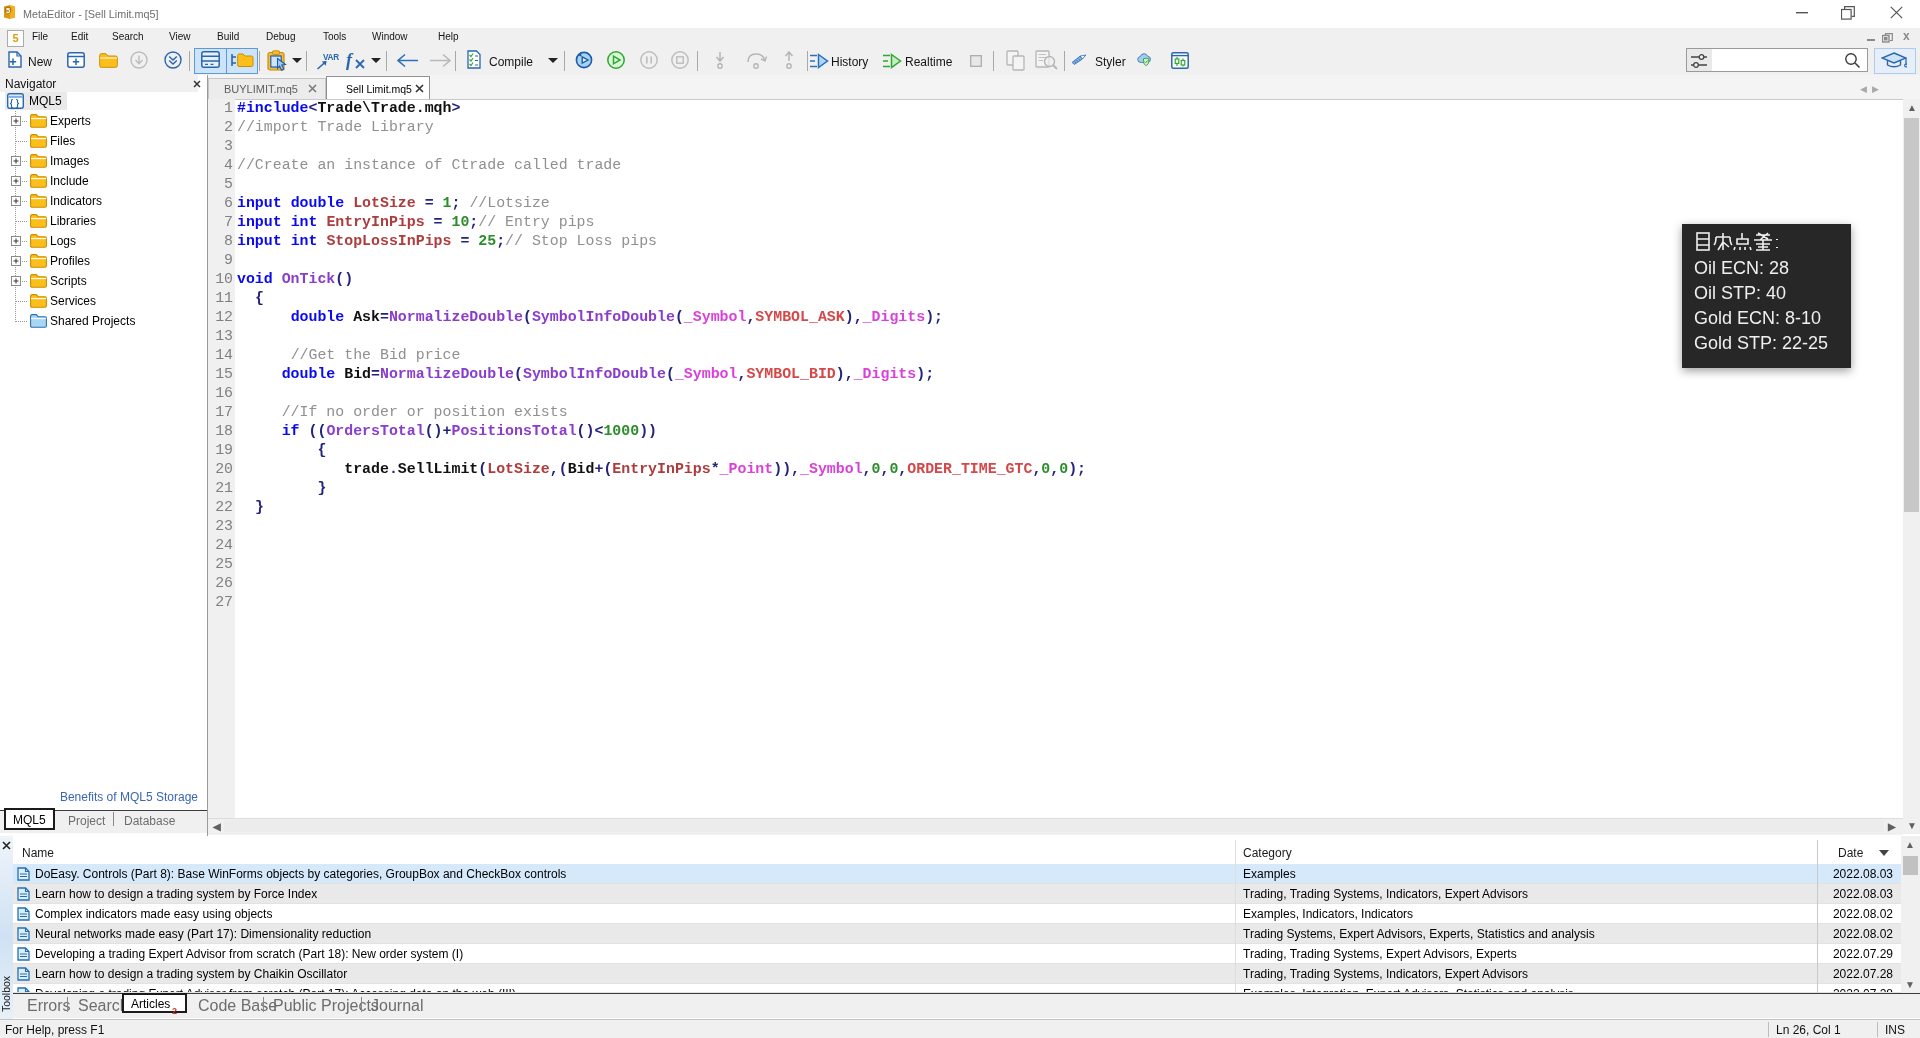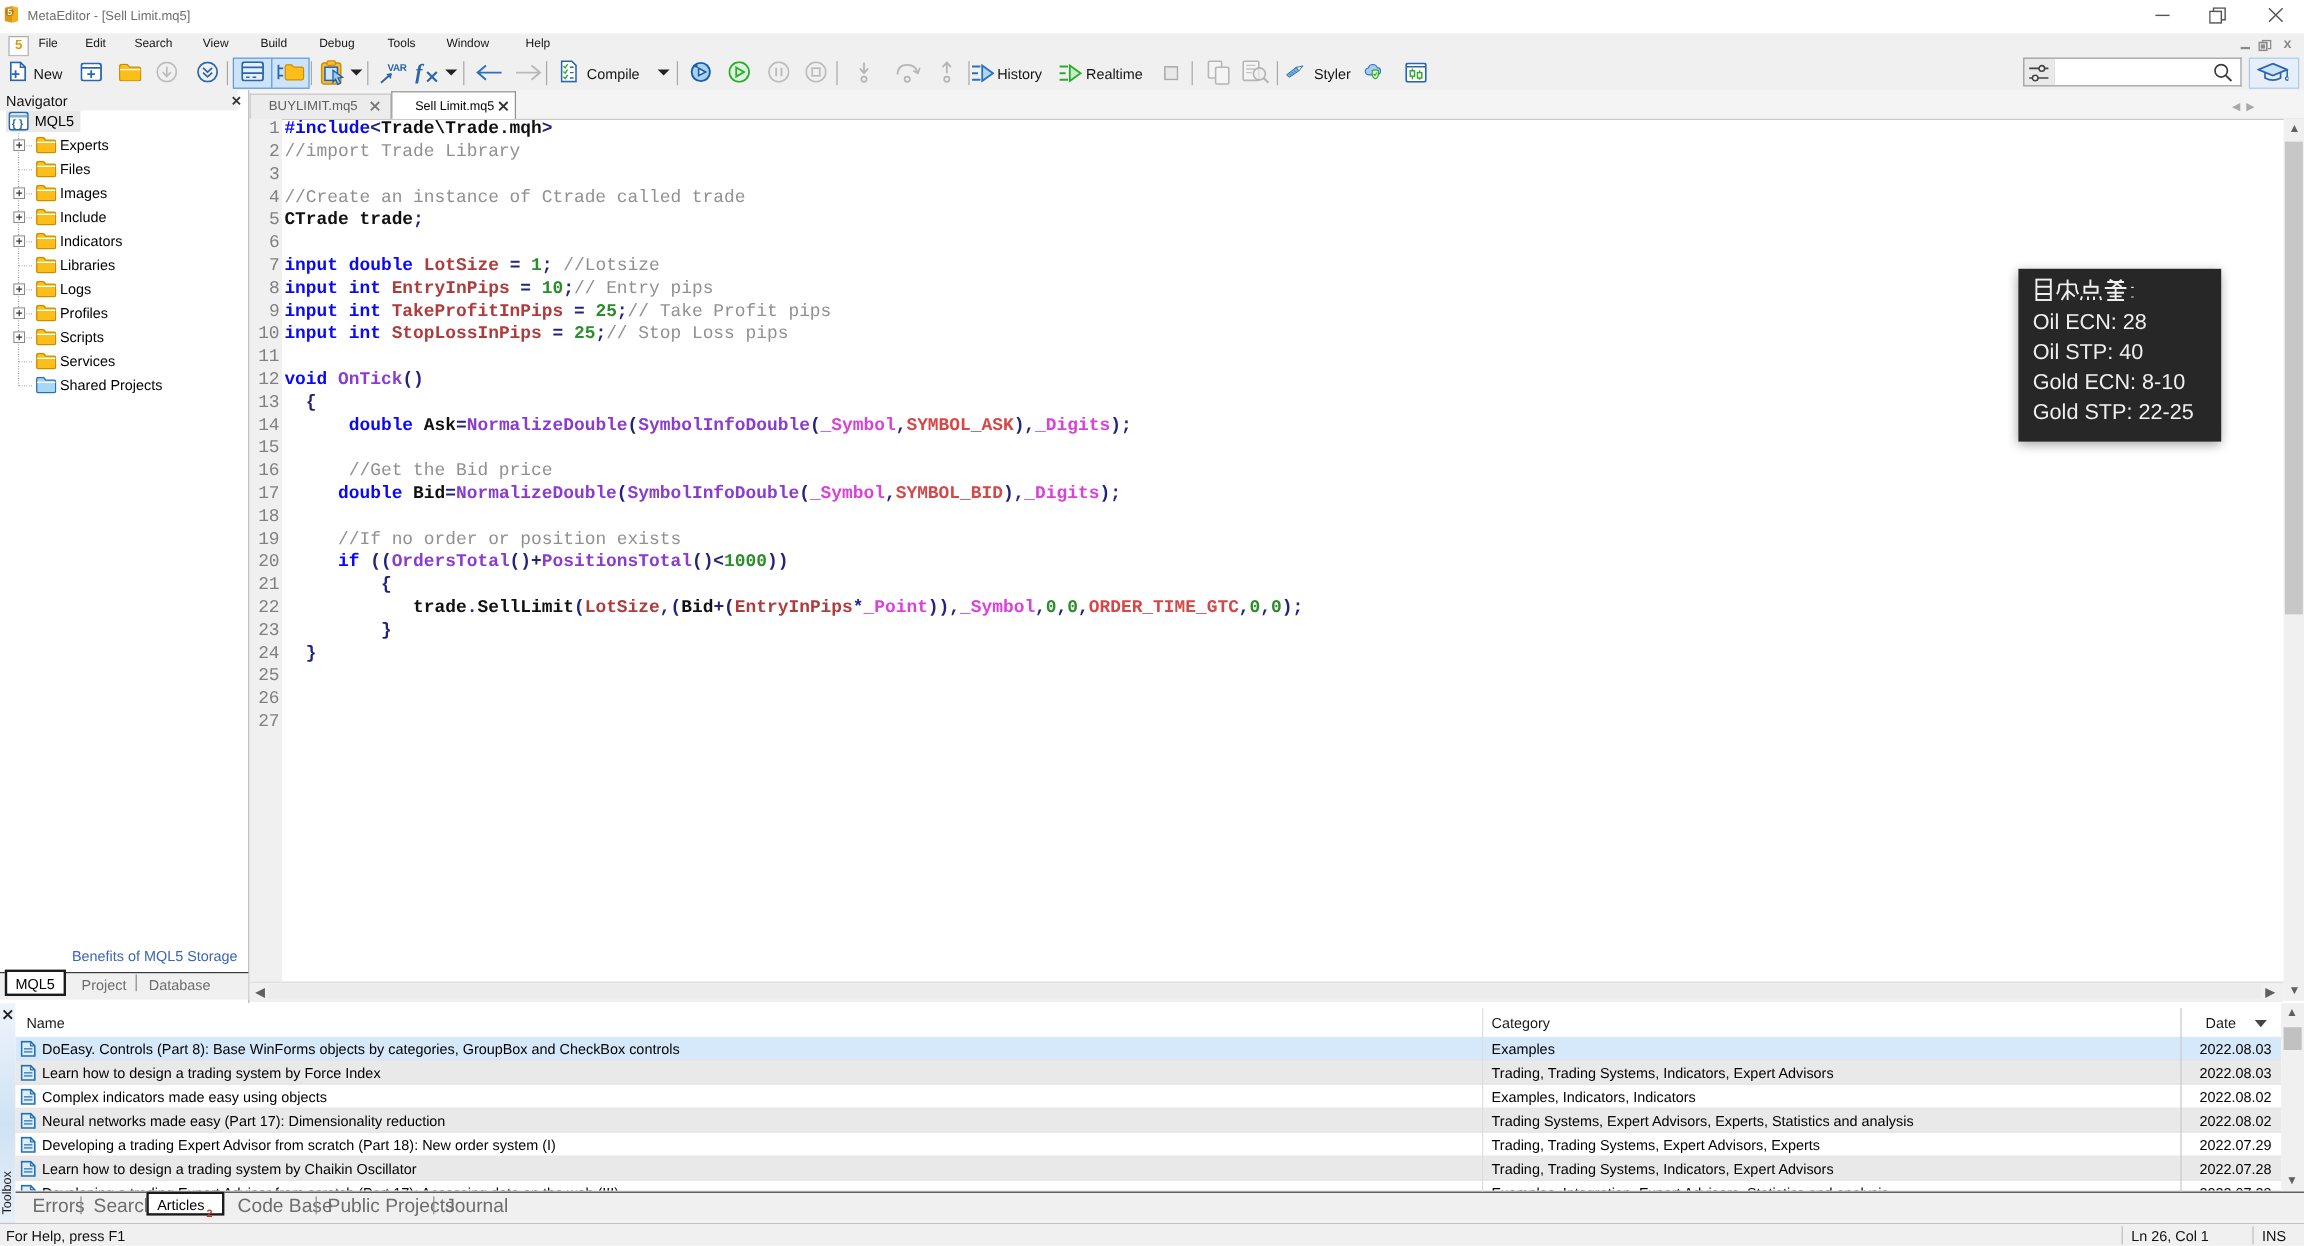--- a/index.html
+++ b/index.html
@@ -468,25 +468,23 @@
     <div style="padding-right:2px">24</div>
     <div style="padding-right:2px">25</div>
     <div style="padding-right:2px">26</div>
     <div style="padding-right:2px">27</div>
   </div>
 <div class="abs" id="codearea">
     <div><span class="k">#include</span><span class="o">&lt;</span>Trade\Trade.mqh<span class="o">&gt;</span></div>
     <div><span class="c">//import Trade Library</span></div>
     <div></div>
     <div><span class="c">//Create an instance of Ctrade called trade</span></div>
-    <div>CTrade trade<span class="o">;</span></div>
     <div></div>
     <div><span class="k">input</span> <span class="k">double</span> <span class="r">LotSize</span> <span class="o">=</span> <span class="g">1</span><span class="o">;</span> <span class="c">//Lotsize</span></div>
     <div><span class="k">input</span> <span class="k">int</span> <span class="r">EntryInPips</span> <span class="o">=</span> <span class="g">10</span><span class="o">;</span><span class="c">// Entry pips</span></div>
-    <div><span class="k">input</span> <span class="k">int</span> <span class="r">TakeProfitInPips</span> <span class="o">=</span> <span class="g">25</span><span class="o">;</span><span class="c">// Take Profit pips</span></div>
     <div><span class="k">input</span> <span class="k">int</span> <span class="r">StopLossInPips</span> <span class="o">=</span> <span class="g">25</span><span class="o">;</span><span class="c">// Stop Loss pips</span></div>
     <div></div>
     <div><span class="k">void</span> <span class="f">OnTick</span><span class="o">()</span></div>
     <div>  <span class="o">{</span></div>
     <div>      <span class="k">double</span> Ask<span class="o">=</span><span class="f">NormalizeDouble</span><span class="o">(</span><span class="f">SymbolInfoDouble</span><span class="o">(</span><span class="m">_Symbol</span><span class="o">,</span><span class="e">SYMBOL_ASK</span><span class="o">),</span><span class="m">_Digits</span><span class="o">);</span></div>
     <div></div>
     <div>      <span class="c">//Get the Bid price</span></div>
     <div>     <span class="k">double</span> Bid<span class="o">=</span><span class="f">NormalizeDouble</span><span class="o">(</span><span class="f">SymbolInfoDouble</span><span class="o">(</span><span class="m">_Symbol</span><span class="o">,</span><span class="e">SYMBOL_BID</span><span class="o">),</span><span class="m">_Digits</span><span class="o">);</span></div>
     <div></div>
     <div>     <span class="c">//If no order or position exists</span></div>

